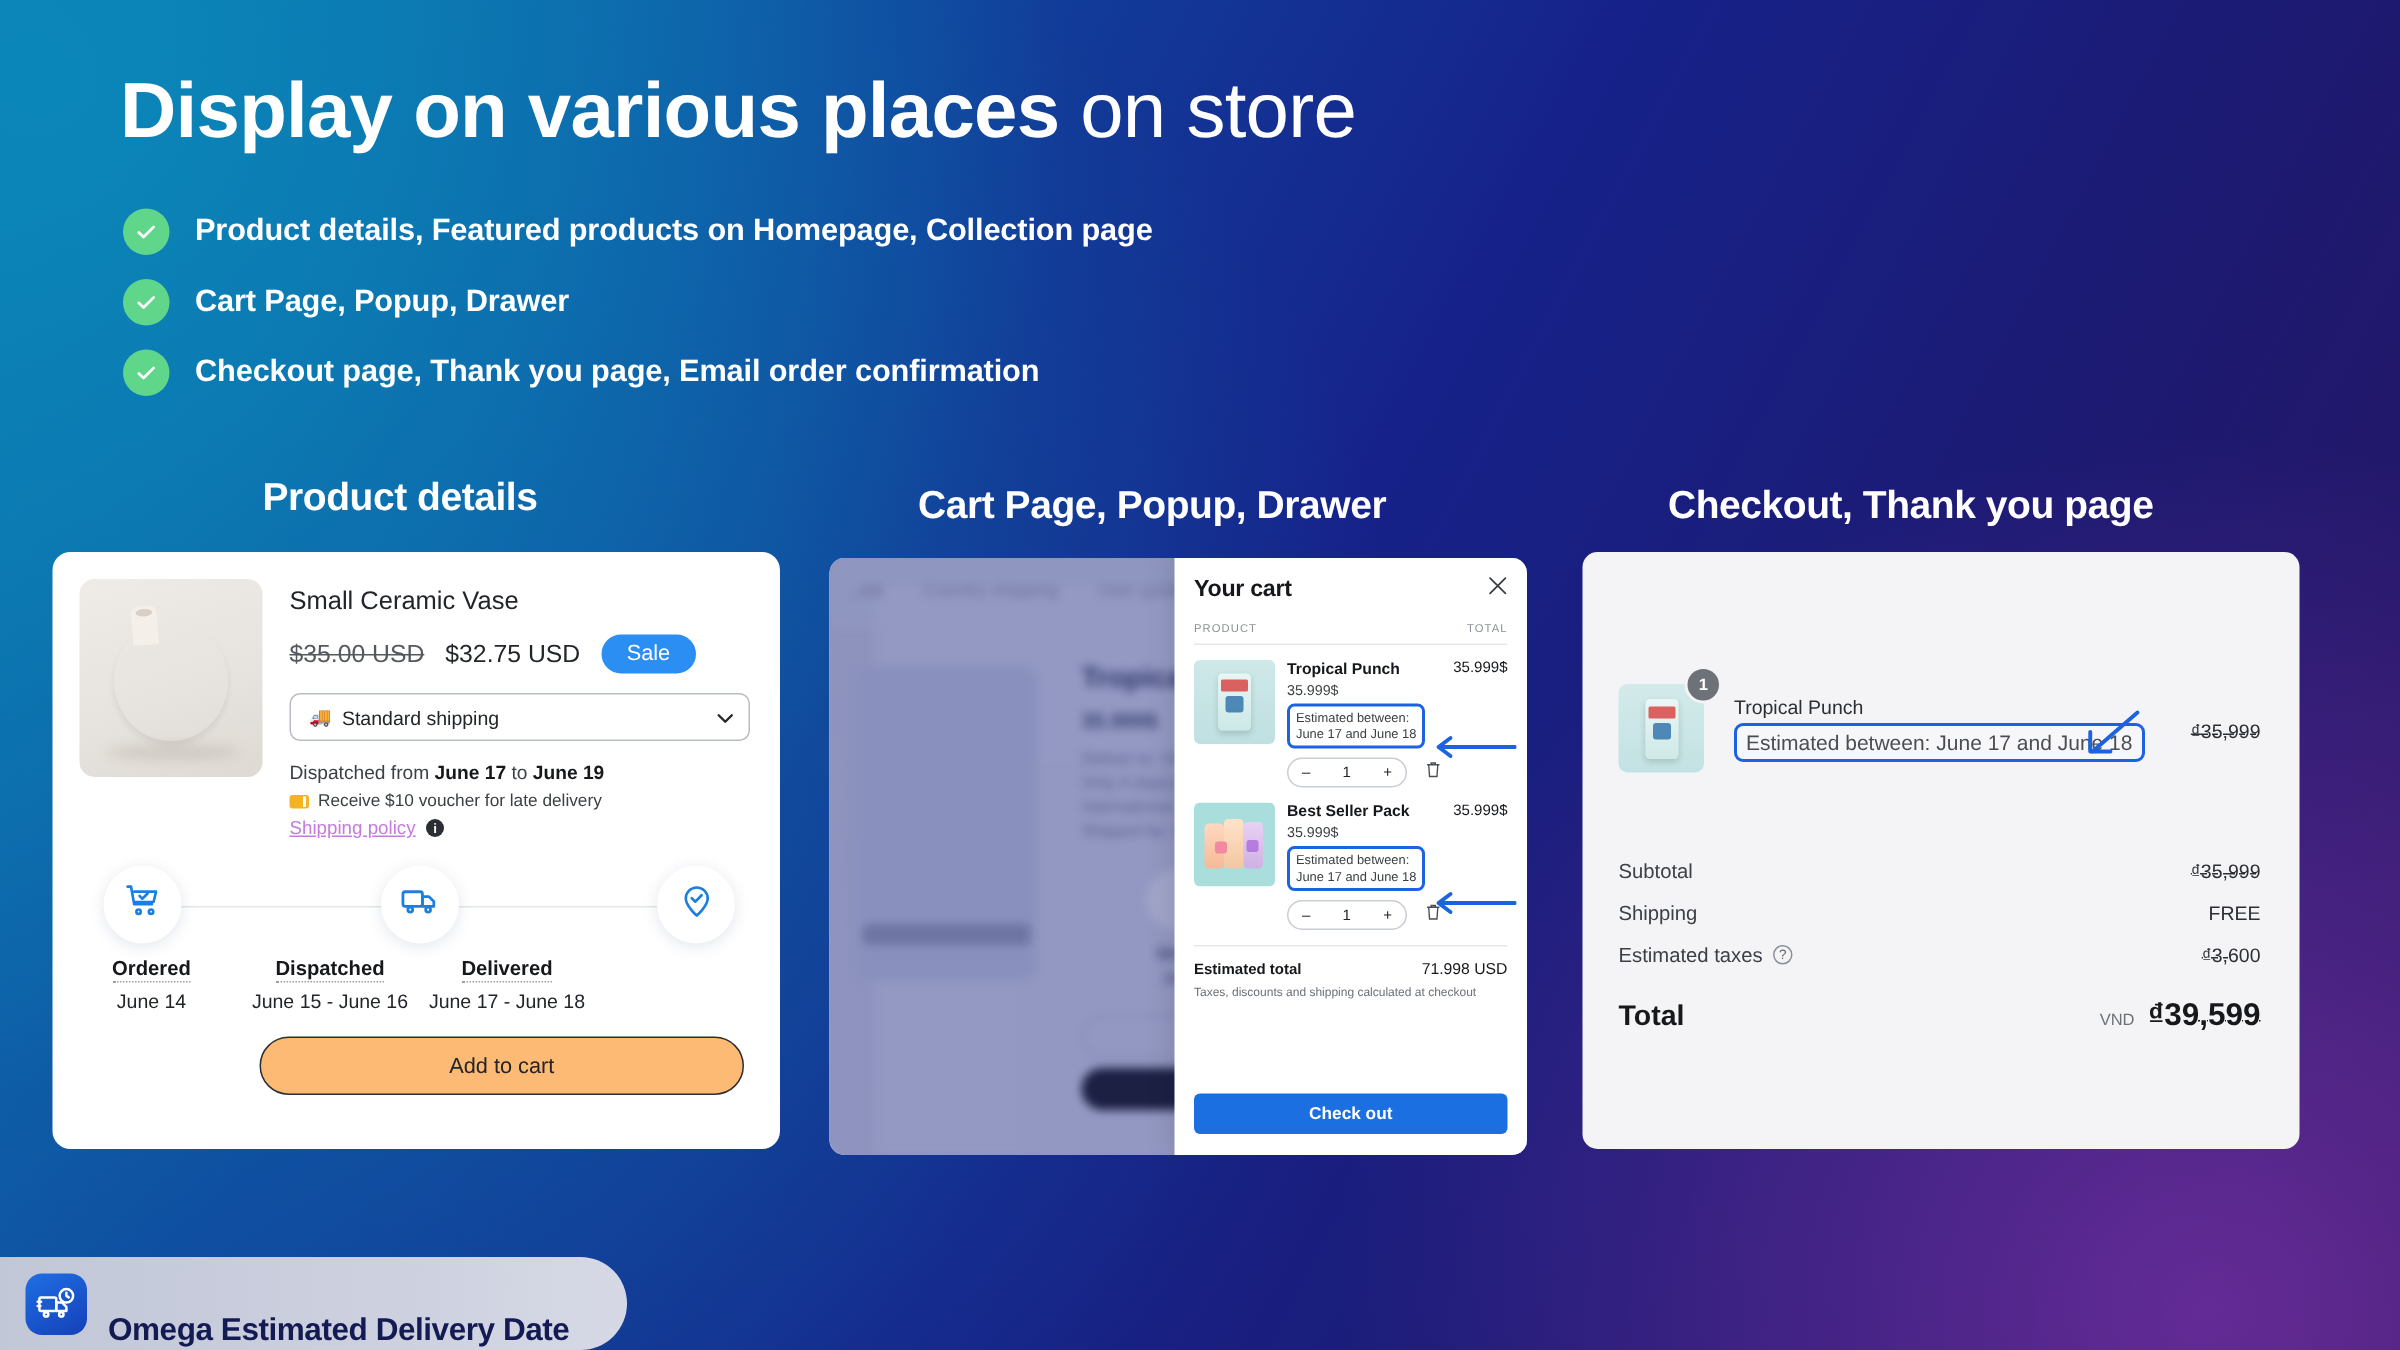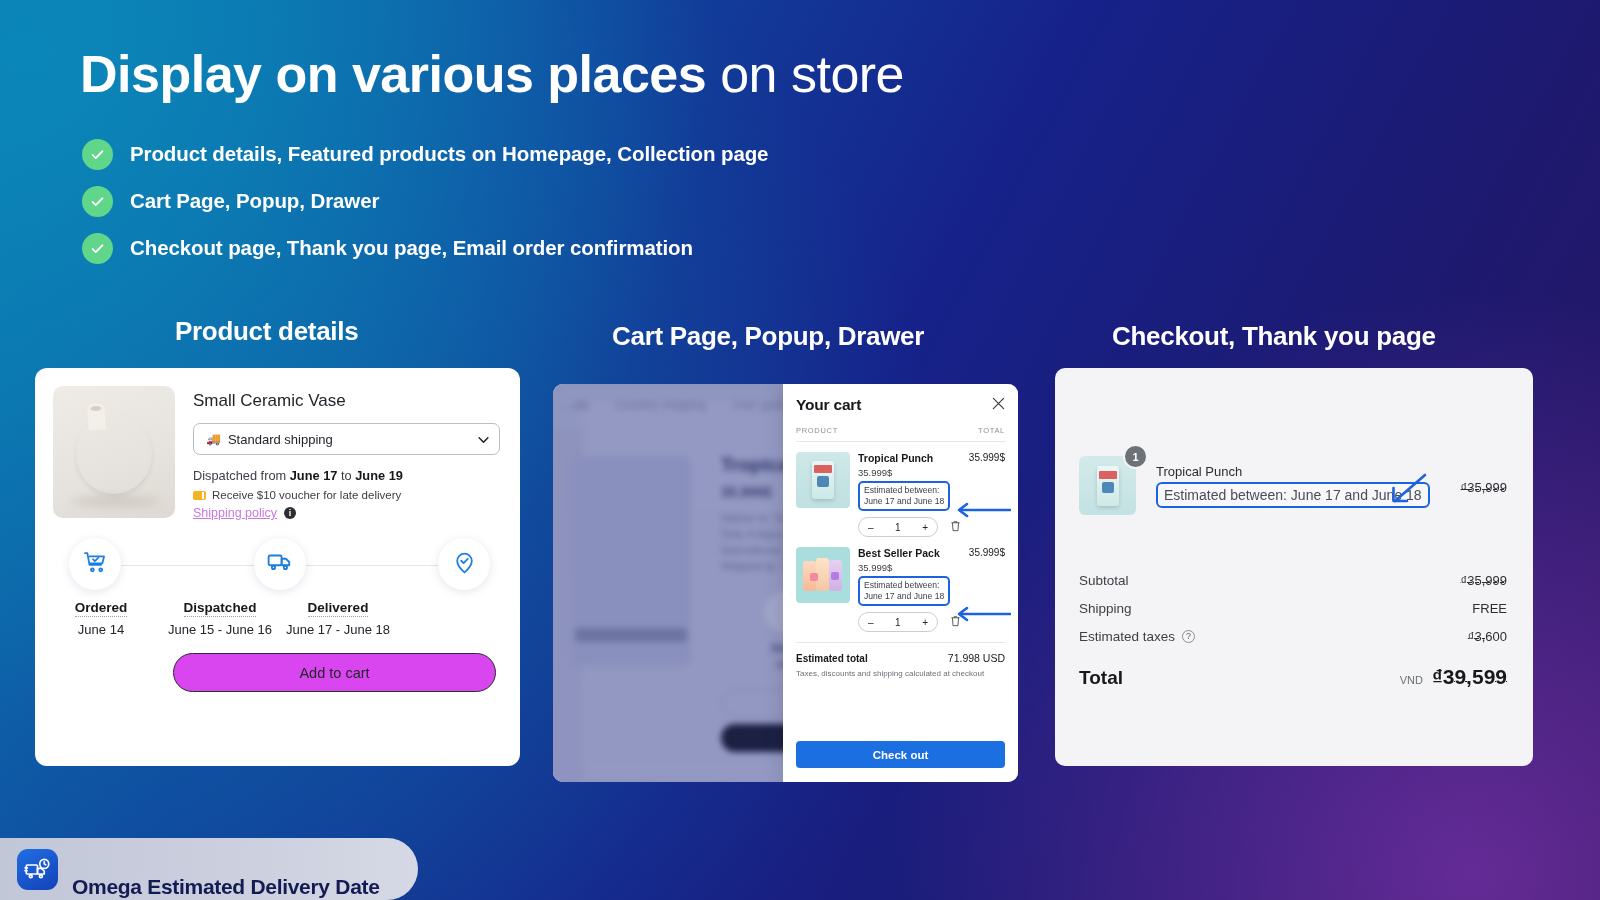--- a/index.html
+++ b/index.html
@@ -128,26 +128,26 @@
   .tl-col:nth-child(2){ width: 118px; }
   .tl-col:nth-child(3){ width: 118px; }
   .tl-step-name {
     font-size: 13.5px; font-weight: 800; color:#16181c;
     border-bottom: 1px dotted #9aa0a8; display:inline-block; padding-bottom:1px;
   }
   .tl-step-date { font-size: 13px; color:#22252a; margin-top: 5px; white-space: nowrap; }
   .addcart {
     margin: 16px 24px 0 138px; height: 39px; border:1px solid #2b2e33; border-radius: 22px;
     display:flex; align-items:center; justify-content:center;
-    font-size: 14.5px; color:#22252a; background:#d946ef; cursor:pointer;
+    font-size: 14.5px; color:#22252a; background:#fdba74; cursor:pointer;
   }
 
   
   .card-cart {
-    position: absolute; left: 553px; top: 384px; width: 465px; height: 398px;
+    position: absolute; left: 553px; top: 372px; width: 465px; height: 398px;
     border-radius: 10px; overflow: hidden; background:#fff;
   }
   .cart-bg {
     position:absolute; inset:0;
     background: linear-gradient(180deg, #8d93bd 0%, #8e94bf 100%);
     filter: blur(0px);
   }
   .blurwrap { position:absolute; inset:0; filter: blur(3.2px); opacity:0.95; }
   .bb-top {
     position:absolute; left:0; right:0; top:0; height:46px; background:#9096c0;
@@ -303,20 +303,25 @@
 
 <div class="card-product">
   <div class="pc-inner">
     <div class="pc-thumb">
       <div class="vase-shadow"></div>
       <div class="vase-ring"></div>
       <div class="vase-neck"></div>
     </div>
     <div class="pc-body">
       <div class="pc-name">Small Ceramic Vase</div>
+      <div class="pc-price-row">
+        <span class="pc-old">$35.00 USD</span>
+        <span class="pc-new">$32.75 USD</span>
+        <span class="pc-sale">Sale</span>
+      </div>
       <div class="pc-select">
         <span class="truck-emo">🚚</span>
         <span>Standard shipping</span>
         <span class="chev">
           <svg width="11" height="7" viewBox="0 0 12 8">
               <path d="M1 1.5l5 5 5-5" fill="none" stroke="#22252a" stroke-width="1.8" stroke-linecap="round" stroke-linejoin="round"></path>
             </svg>
         </span>
       </div>
       <div class="pc-lines">

